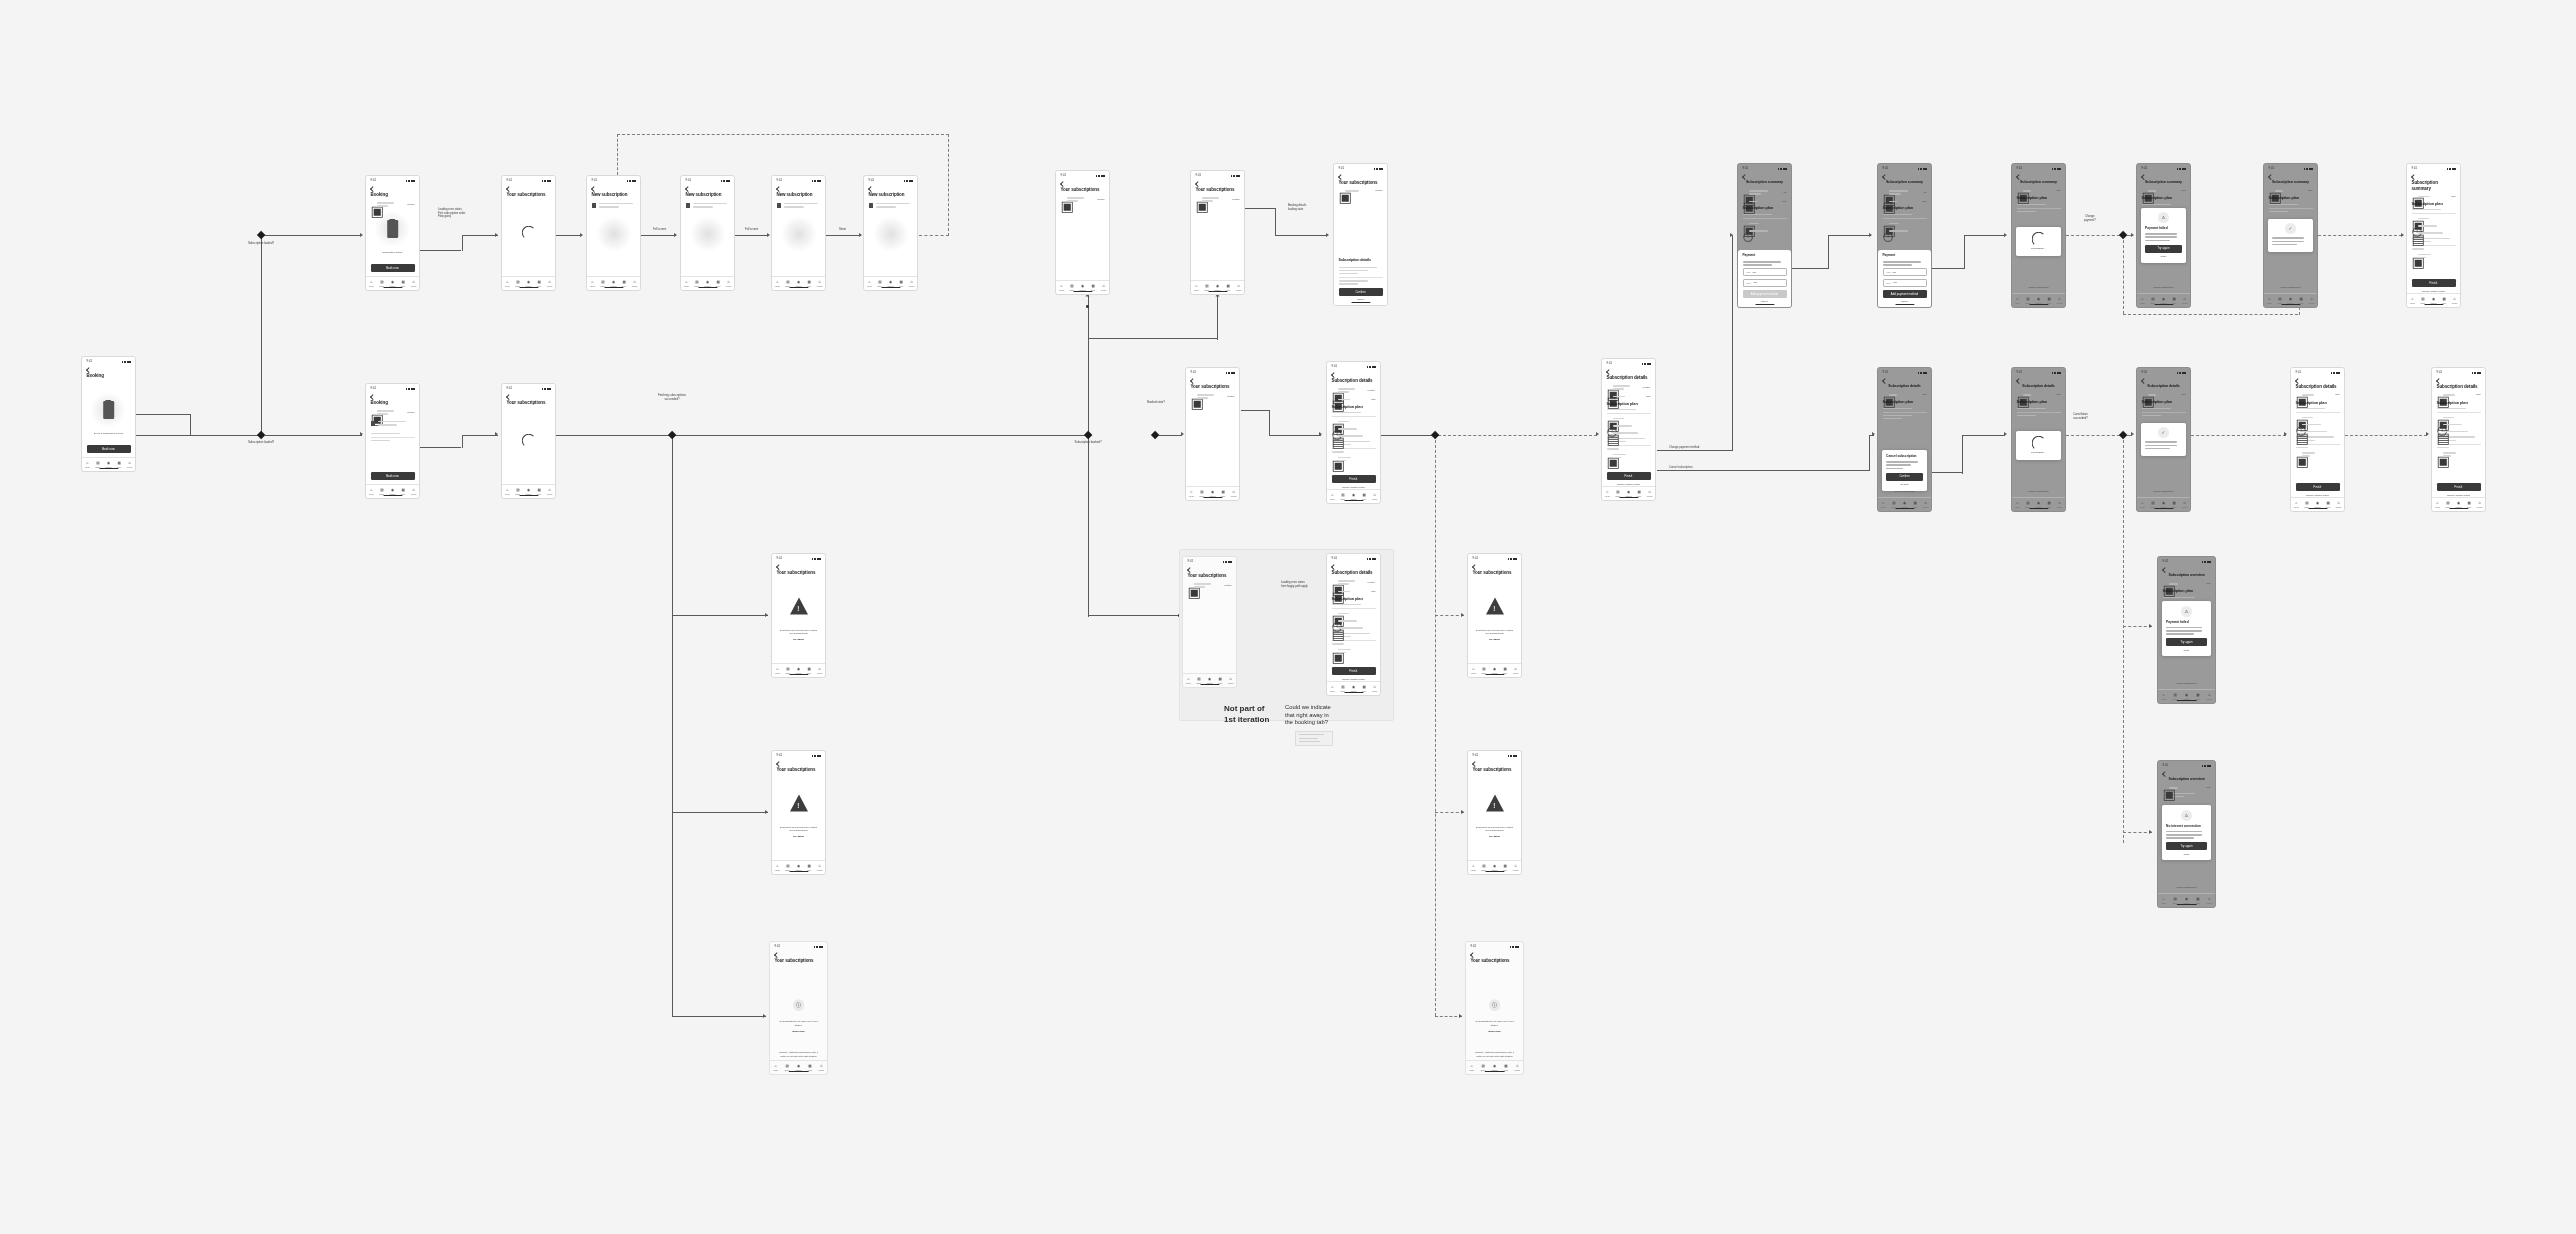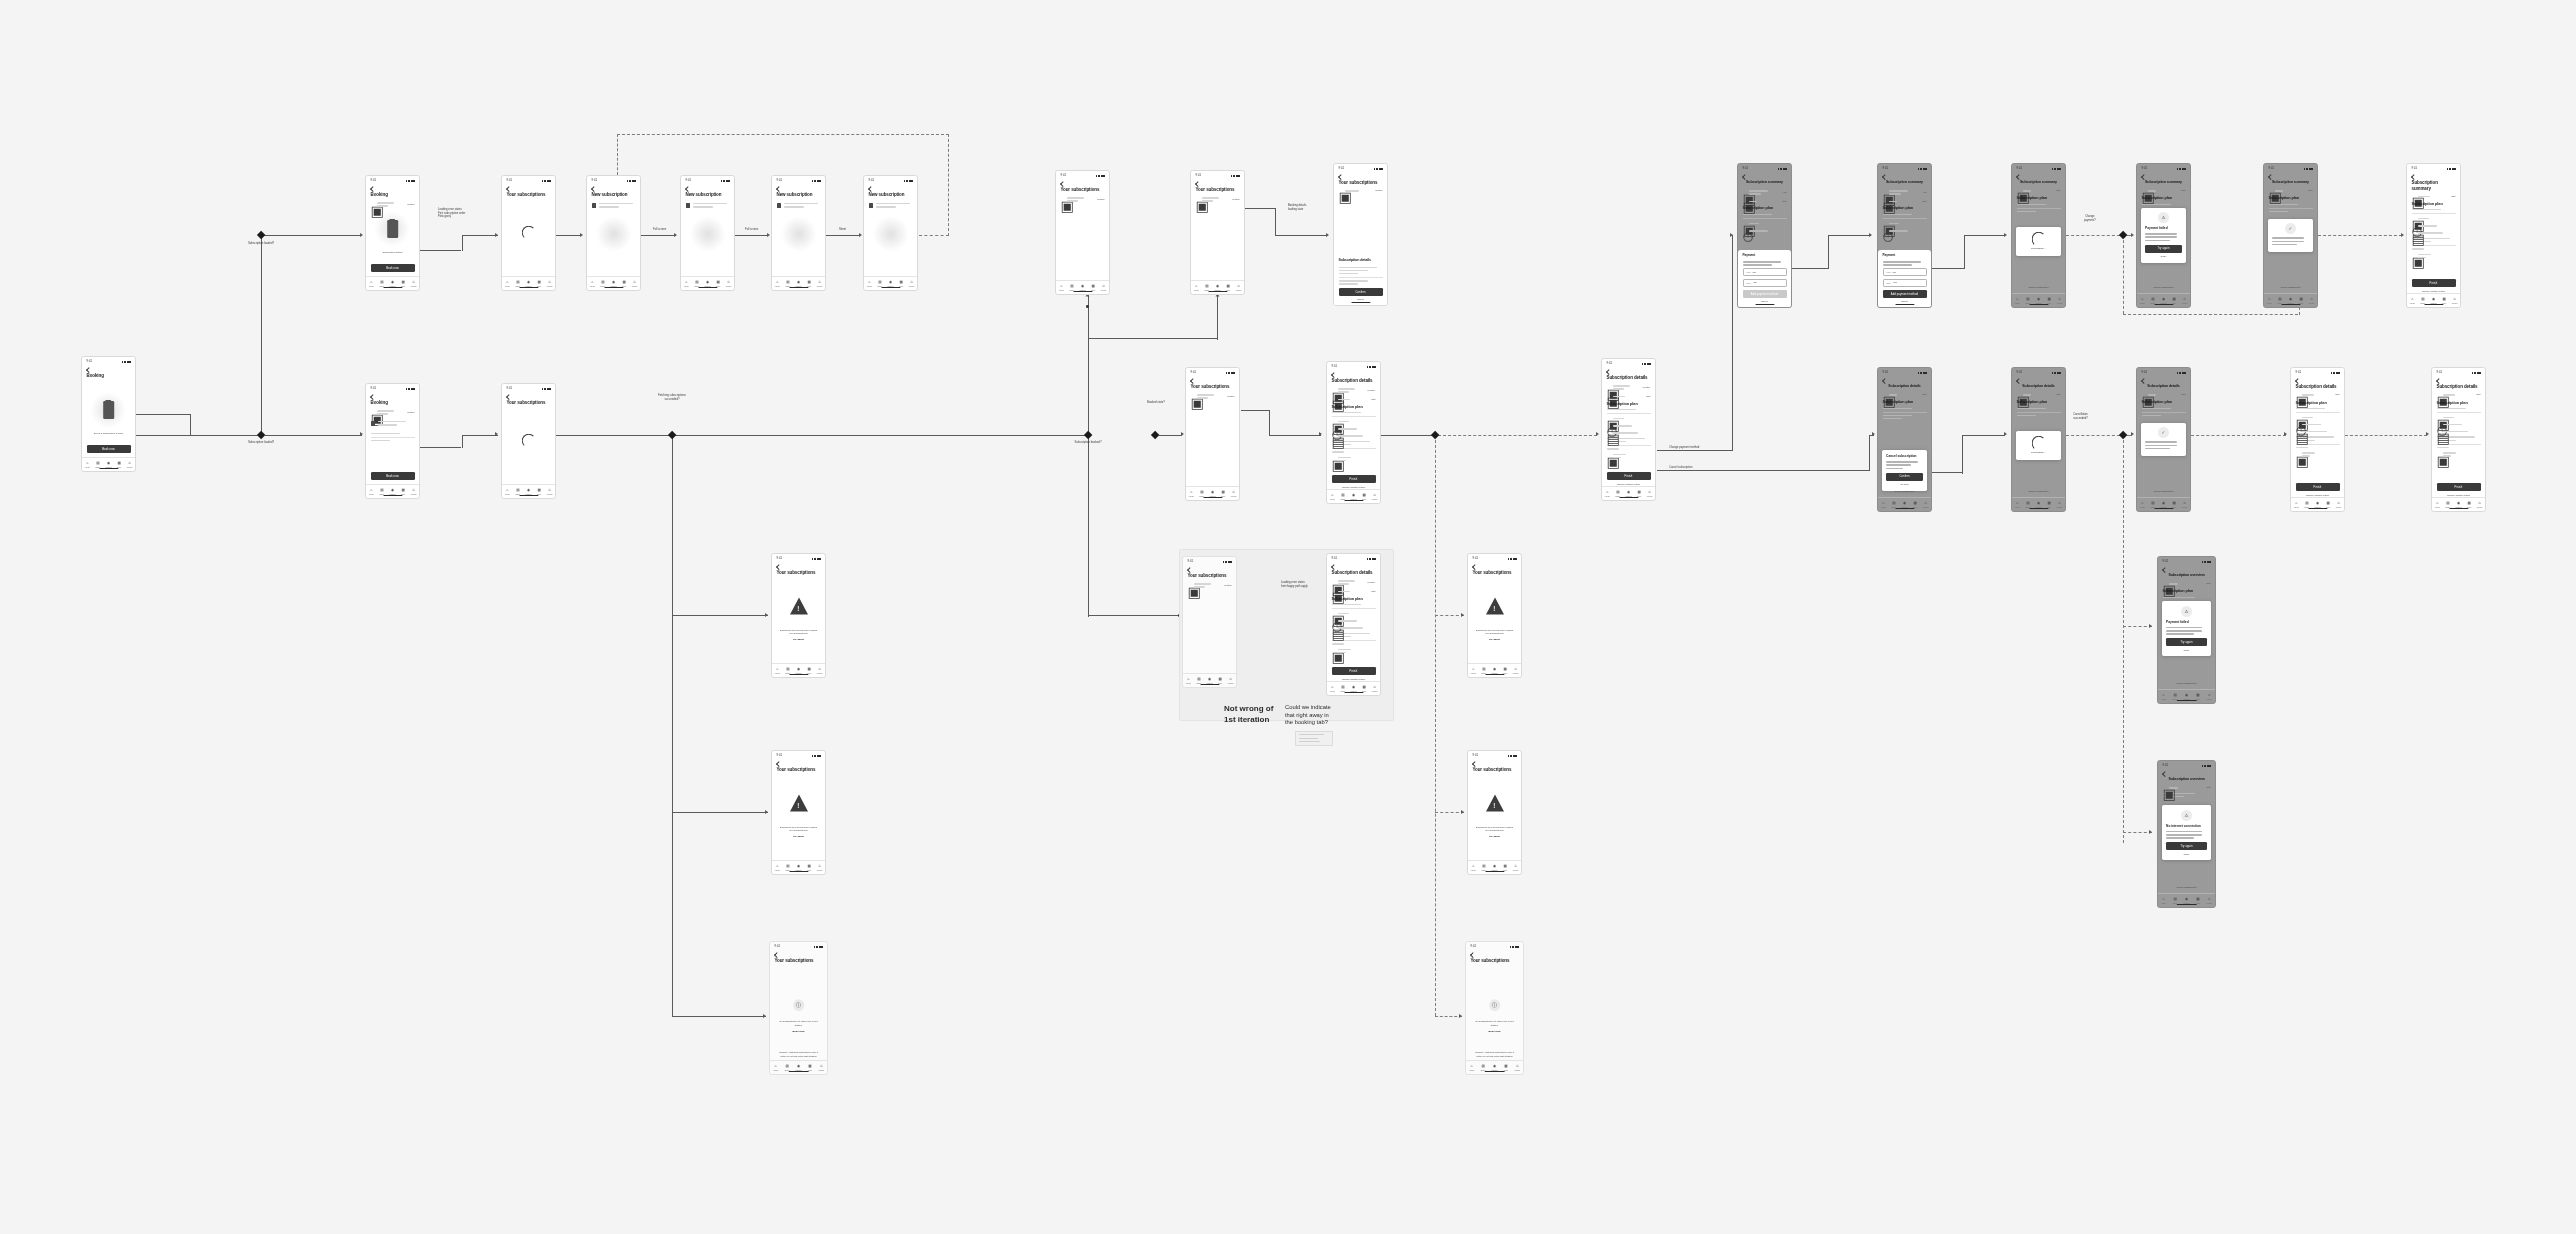--- a/index.html
+++ b/index.html
@@ -290,21 +290,21 @@
 loading state</div>
   <div class="elabel" style="left:1281px;top:581px;text-align:left;white-space:pre;">Loading error states
 from happy path apply</div>
   <div class="elabel" style="left:1669px;top:446px;">Change payment method</div>
   <div class="elabel" style="left:1669px;top:466px;">Cancel subscription</div>
   <div class="elabel" style="left:2084px;top:215px;white-space:pre;">Change
 payment?</div>
   <div class="elabel" style="left:2073px;top:413px;white-space:pre;">Cancellation
 succeeded?</div>
 
-  <div class="bignote" style="left:1224px;top:704px;white-space:pre;">Not wrong of
+  <div class="bignote" style="left:1224px;top:704px;white-space:pre;">Not part of
 1st iteration</div>
   <div class="bignote sm" style="left:1285px;top:704px;white-space:pre;">Could we indicate
 that right away in
 the booking tab?</div>
   <div class="stickynote" style="left:1295px;top:731px;width:36px;height:12.5px;">
     <div class="sl" style="width:70%"></div>
       <div class="sl" style="width:55%"></div>
       <div class="sl" style="width:60%"></div>
   </div>
 

